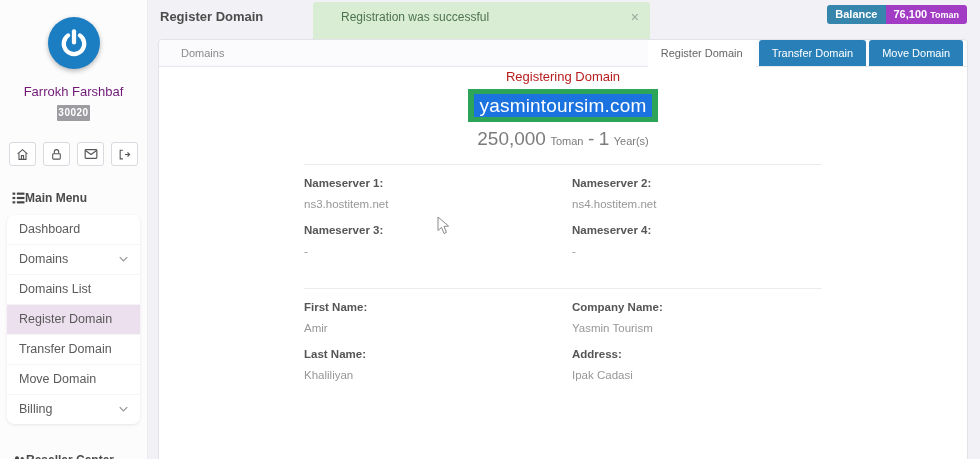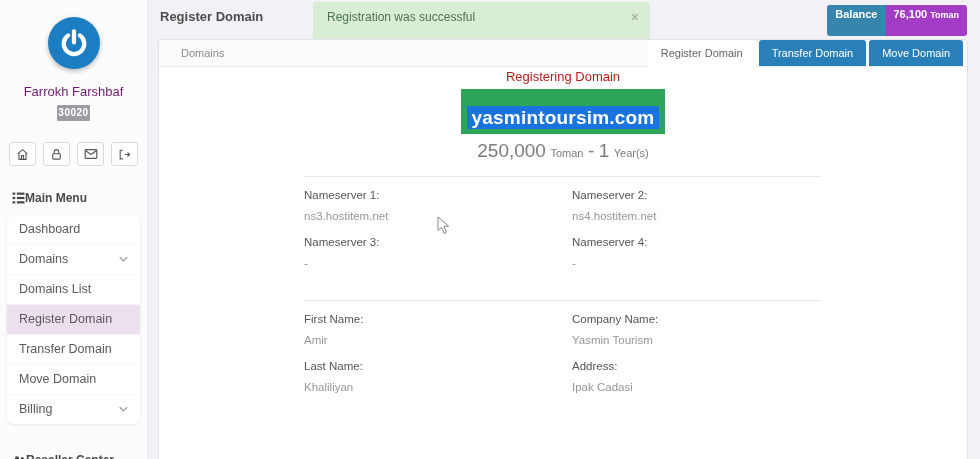--- a/index.html
+++ b/index.html
@@ -25,54 +25,54 @@
   .menu-item { display:flex; justify-content:space-between; align-items:center;
                padding:7px 12px 8px; font-size:12.5px; color:#5a5a5a;
                border-bottom:1px solid #f5f5f7; cursor:pointer;text-align:right; }
   .menu-item:last-child { border-bottom:none; }
   .menu-item.active { background:#ecdfee; }
 
   
   .main { position:absolute; left:148px; right:0; top:0; bottom:0; background:#f2f2f6; }
   .page-title { position:absolute; left:12px; top:9px; font-size:13px; font-weight:bold; color:#4c4c4c; }
   .alert { position:absolute; left:165px; top:2px; width:337px; height:45px; background:#d9edd5;
-           border-radius:3px; font-size:12px; color:#4e7350; line-height:31px; padding-left:14px; }
+           border-radius:3px; font-size:12px; color:#4e7350; line-height:31px; padding-left:28px; }
   .alert-close { position:absolute; right:11px; top:0; font-size:14px; color:#9aa79a; cursor:pointer; }
   .balance { position:absolute; top:5px; right:13px; display:flex; color:#fff;
              font-size:11px; font-weight:bold;justify-content:flex-end; }
   .bal-label { background:#3585ac; padding:3px 8px 4px; border-radius:3px 0 0 3px; }
-  .bal-value { background:#a23cc4; padding:3px 8px 16px; border-radius:0 3px 3px 0; }
+  .bal-value { background:#a23cc4; padding:3px 8px 4px; border-radius:0 3px 3px 0; }
   .bal-value .cur { font-size:9px; margin-left:3px; }
 
   
   .card { position:absolute; left:10px; top:39px; right:12px; bottom:-20px; background:#fff;
           border:1px solid #e2e2e8; border-radius:4px 4px 0 0; }
   .card-header { height:27px; background:#fbfbfd; border-bottom:1px solid #e7e7ec;
                  display:flex; justify-content:space-between; border-radius:4px 4px 0 0; }
   .breadcrumb { font-size:11px; color:#8a8a8a; line-height:27px; padding-left:22px; }
   .tabs { display:flex; margin-right:4px; }
   .tab { font-size:11px; line-height:27px; padding:0 13px; cursor:pointer; }
   .tab.active { background:#fff; color:#666; height:28px; }
   .tab.blue { background:#2980b9; color:#fff; border-radius:3px 3px 0 0; margin-left:3px; }
 
   .card-body { text-align:center; }
   .reg-heading { margin-top:2px; font-size:13px; font-weight:400; color:#b91c1c; }
   .domain-badge { display:inline-block; margin-top:5px; background:#2ca558; padding:5px 6px; line-height:1; }
   .domain-badge .sel { display:inline-block; background:#1b73e0; color:#fff; font-size:19px;
-                       font-weight:bold; padding:2px 5px; letter-spacing:.2px;margin-top:12px; }
+                       font-weight:normal; padding:2px 5px; letter-spacing:.2px; }
   .price { margin-top:6px; color:#7c7c7c; }
   .price .big { font-size:19px; }
   .price .small { font-size:11px; }
 
   .form { width:518px; margin:14px auto 0; text-align:left; }
   .divider { border-top:1px solid #ececef; margin-bottom:12px; }
   .divider.mid { margin-top:17px; }
   .fgrid { display:grid; grid-template-columns:268px 250px; }
   .field { margin-bottom:13px; }
-  .field .lbl { font-size:11.5px; font-weight:normal; color:#555; margin-bottom:9px; min-height:12px; }
+  .field .lbl { font-size:11.5px; font-weight:bold; color:#555; margin-bottom:9px; min-height:12px; }
   .field .val { font-size:11.5px; color:#979797; min-height:13px; }
 
   .cursor { position:absolute; left:437px; top:216px; pointer-events:none; }
   svg { display:block; }
 </style>
 </head>
 <body>
 
 <div class="sidebar">
   <div class="logo">

